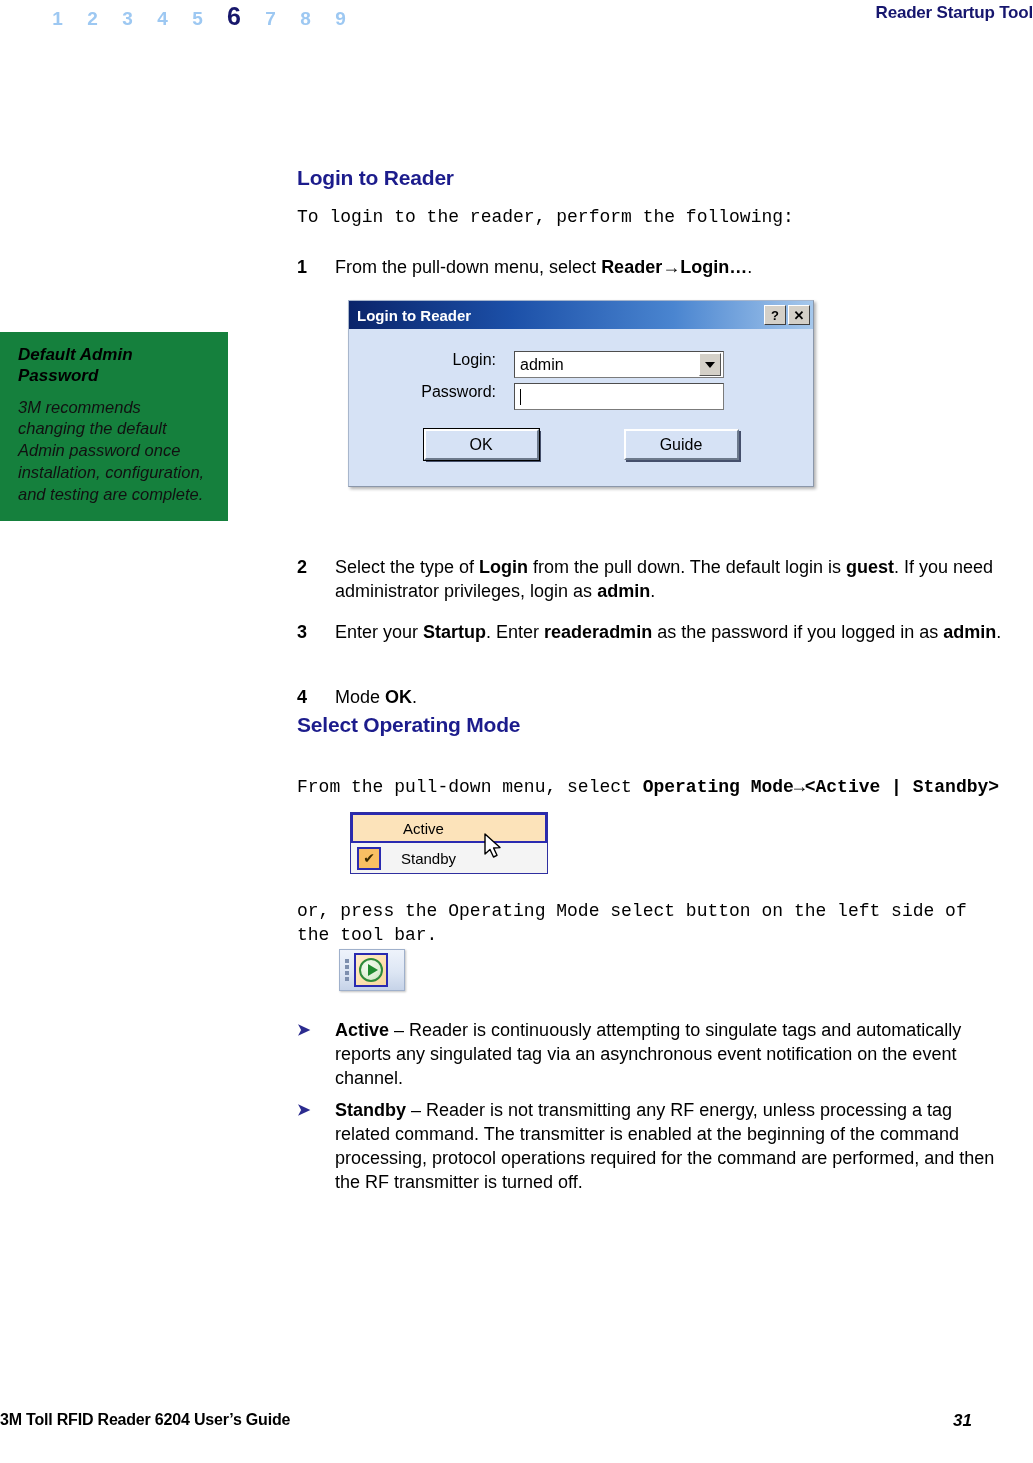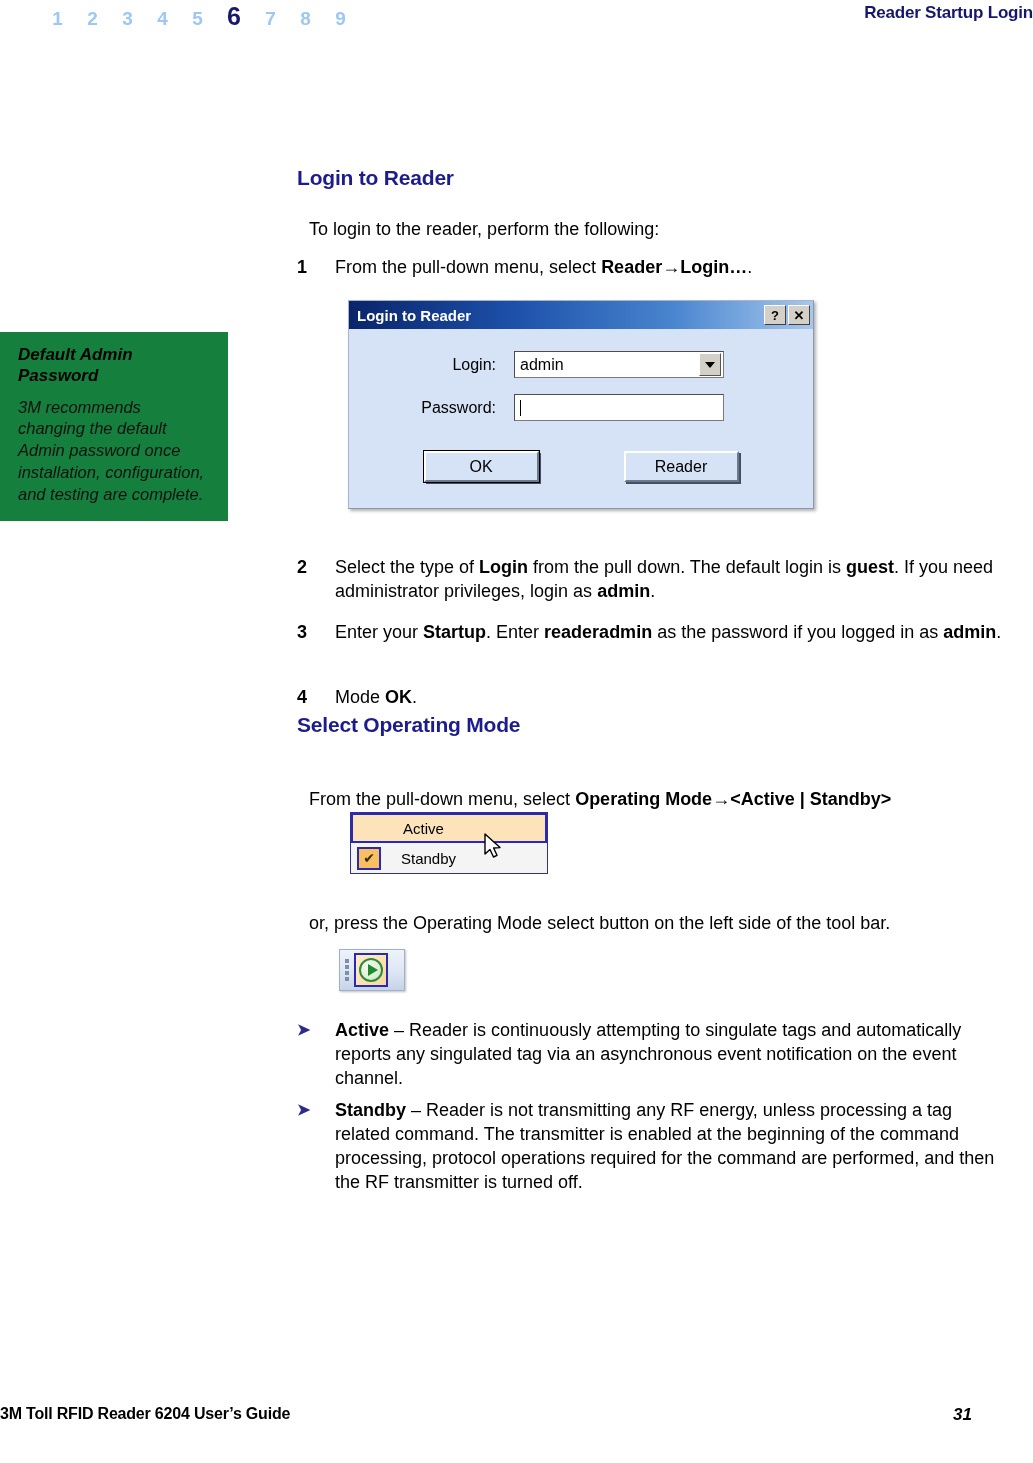--- a/index.html
+++ b/index.html
@@ -91,22 +91,23 @@
   h2.section-heading {
     font-size: 21px;
     font-weight: bold;
     color: #1c1c8c;
     margin: 0;
     letter-spacing: -0.2px;
   }
   p.body-text {
     font-size: 18px;
     line-height: 1.33;
-    margin: 12px;
-    color: #000;
+    margin: 0;
+    color: #000;
+    font-family: Liberation Mono, monospace;
   }
   .bold { font-weight: bold; }
 
   
   .step {
     display: flex;
     font-size: 18px;
     line-height: 1.34;
   }
   .step-num {
@@ -179,22 +180,21 @@
     justify-content: center;
     margin-left: 2px;
     box-sizing: border-box;
     font-family: "Liberation Sans", sans-serif;
   }
   .win-body {
     padding: 22px 20px 18px 20px;
   }
   .field-row {
     display: flex;
-    align-items: center;
-    margin-bottom: 16px;
+    margin-bottom: 5px;
   }
   .field-label {
     width: 145px;
     flex: 0 0 145px;
     text-align: right;
     padding-right: 18px;
     box-sizing: border-box;
     font-size: 16px;
     color: #000;
   }
@@ -395,21 +395,21 @@
     border-top: 6px solid transparent;
     border-bottom: 6px solid transparent;
     border-left: 10px solid #1f8a2f;
     margin-left: 3px;
   }
 
   
   .page-footer {
     position: absolute;
     left: 0;
-    bottom: 34px;
+    bottom: 28px;
     width: 972px;
     height: 24px;
   }
   .footer-left {
     position: absolute;
     left: 0px;
     top: 0;
     font-size: 16px;
     font-weight: bold;
     color: #000;
@@ -433,21 +433,21 @@
     <span class="chapter-num">1</span>
     <span class="chapter-num">2</span>
     <span class="chapter-num">3</span>
     <span class="chapter-num">4</span>
     <span class="chapter-num">5</span>
     <span class="chapter-num active">6</span>
     <span class="chapter-num">7</span>
     <span class="chapter-num">8</span>
     <span class="chapter-num">9</span>
   </div>
-  <div class="header-title">Reader Startup Login</div>
+  <div class="header-title">Reader Startup Tool</div>
 </div>
 
 <div class="note-box">
   <div class="note-title">Default Admin Password</div>
   <div class="note-body">3M recommends changing the default Admin password once installation, configuration, and testing are complete.</div>
 </div>
 
 <div class="main-col">
 
   <h2 class="section-heading" style="position:absolute; top:166px; left:0;">Login to Reader</h2>
@@ -521,21 +521,21 @@
         </div>
       </div>
       <div class="field-row">
         <div class="field-label">Password:</div>
         <div class="textinput">
           <div class="caret"></div>
         </div>
       </div>
       <div class="btn-row">
         <div class="win-button default">OK</div>
-        <div class="win-button">Reader</div>
+        <div class="win-button">Guide</div>
       </div>
     </div>
   </div>
 </div>
 
 <div class="ctx-wrap">
   <div class="ctx-menu">
     <div class="ctx-item highlight">
       <div class="ctx-icon-cell"></div>
       <div class="ctx-label">Active</div>

